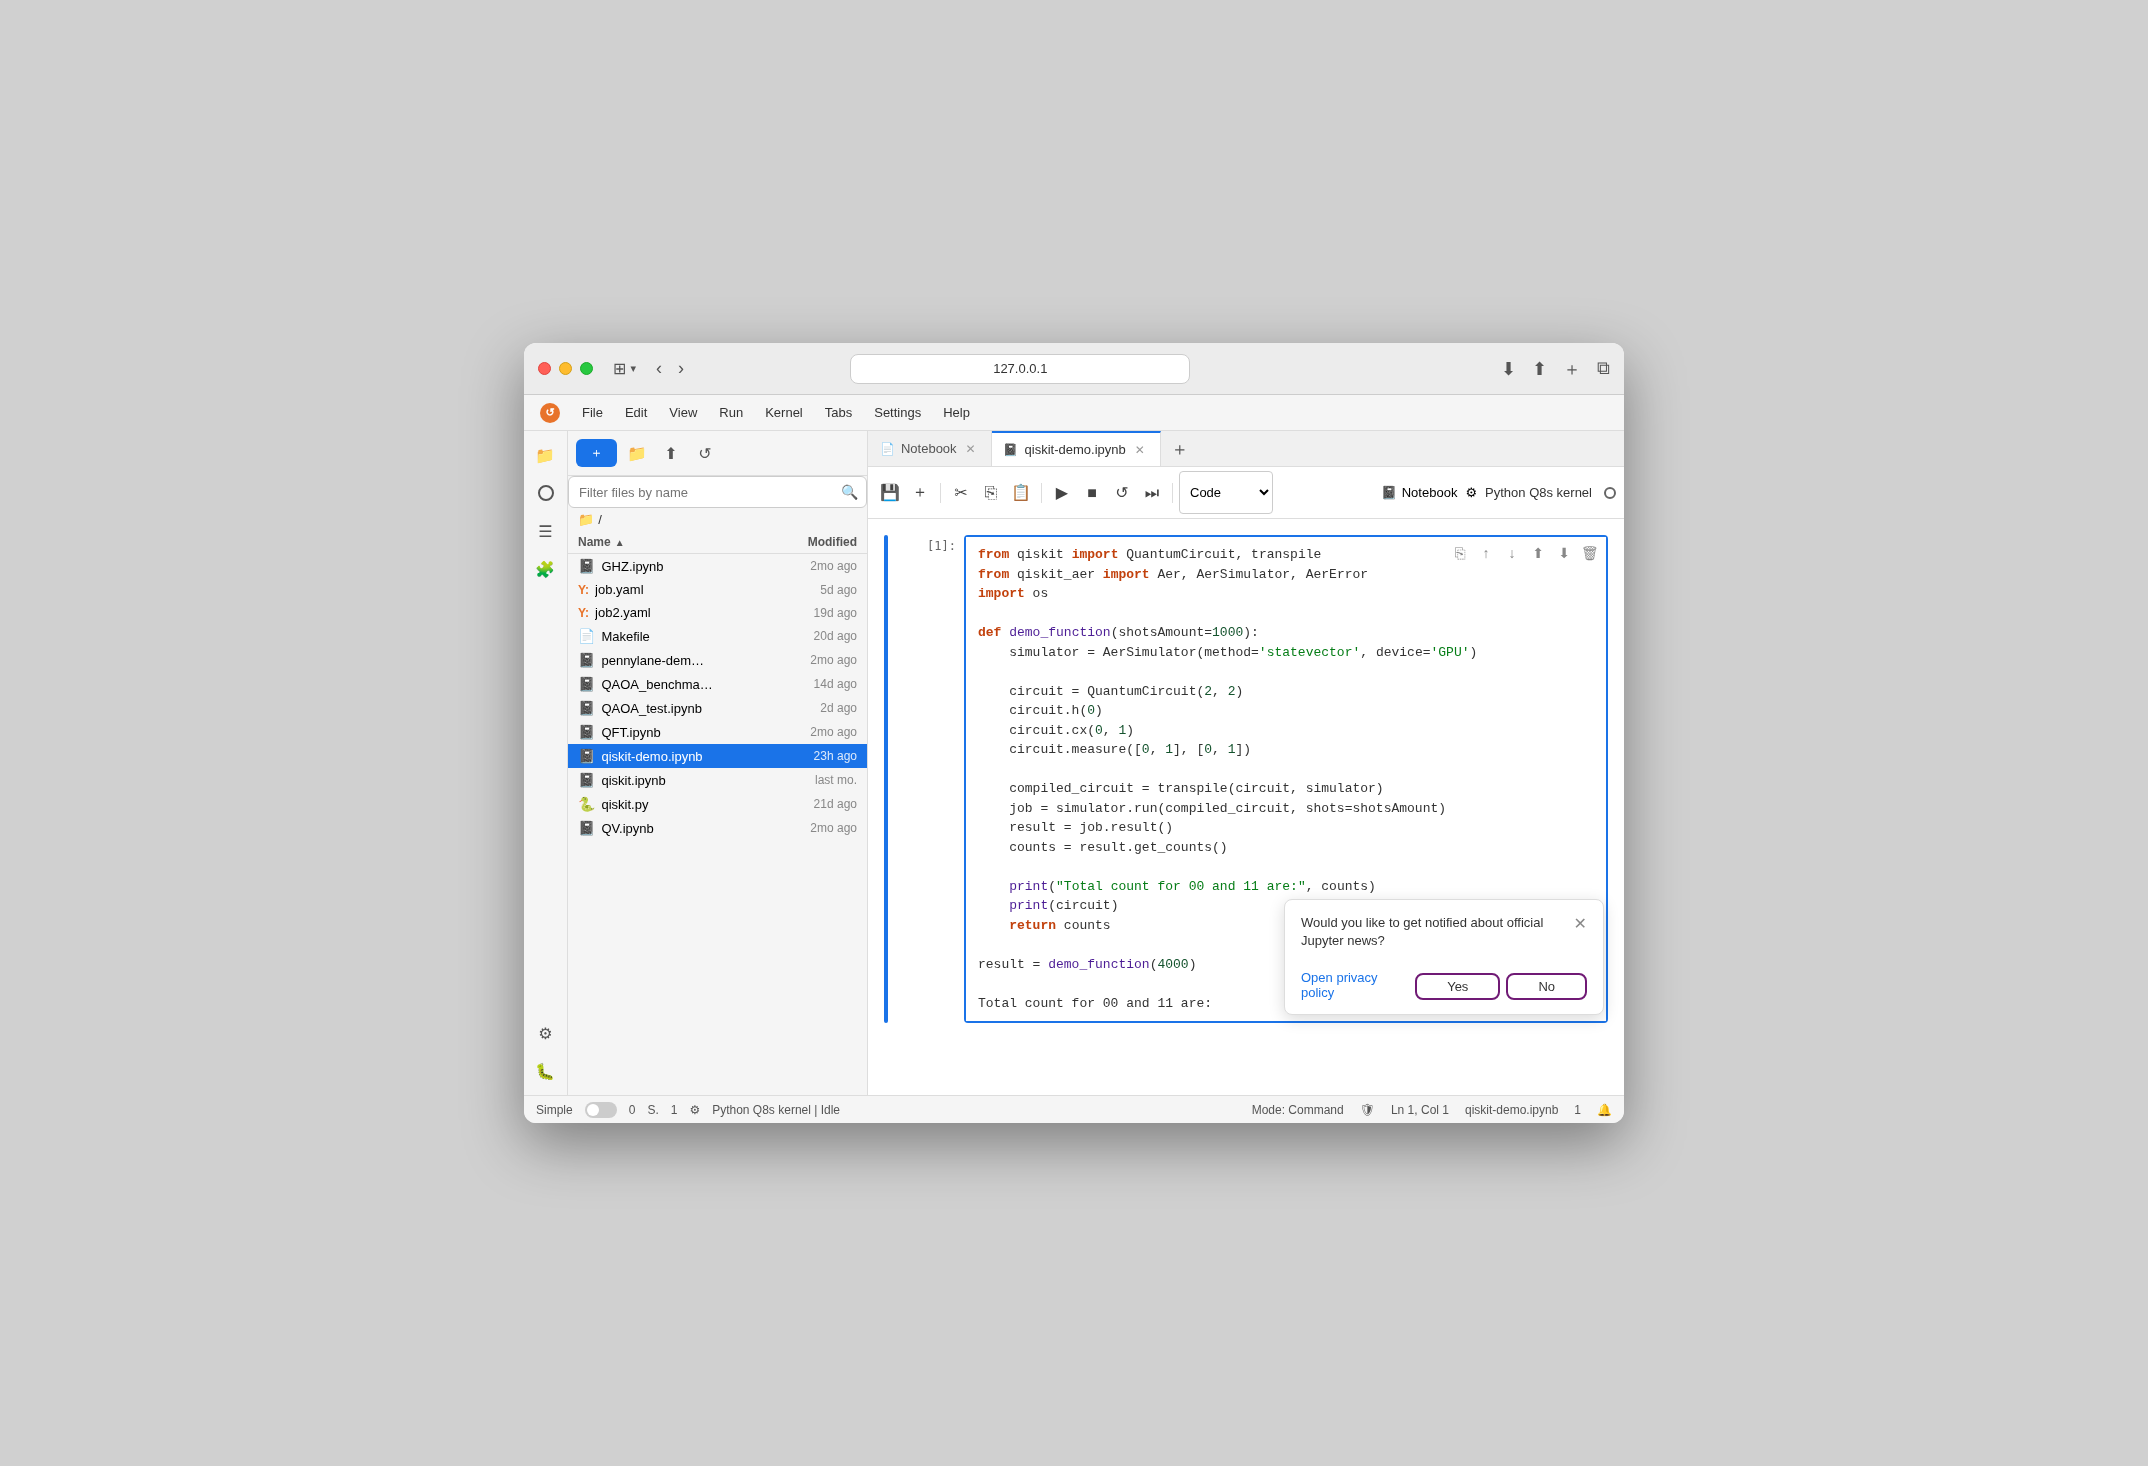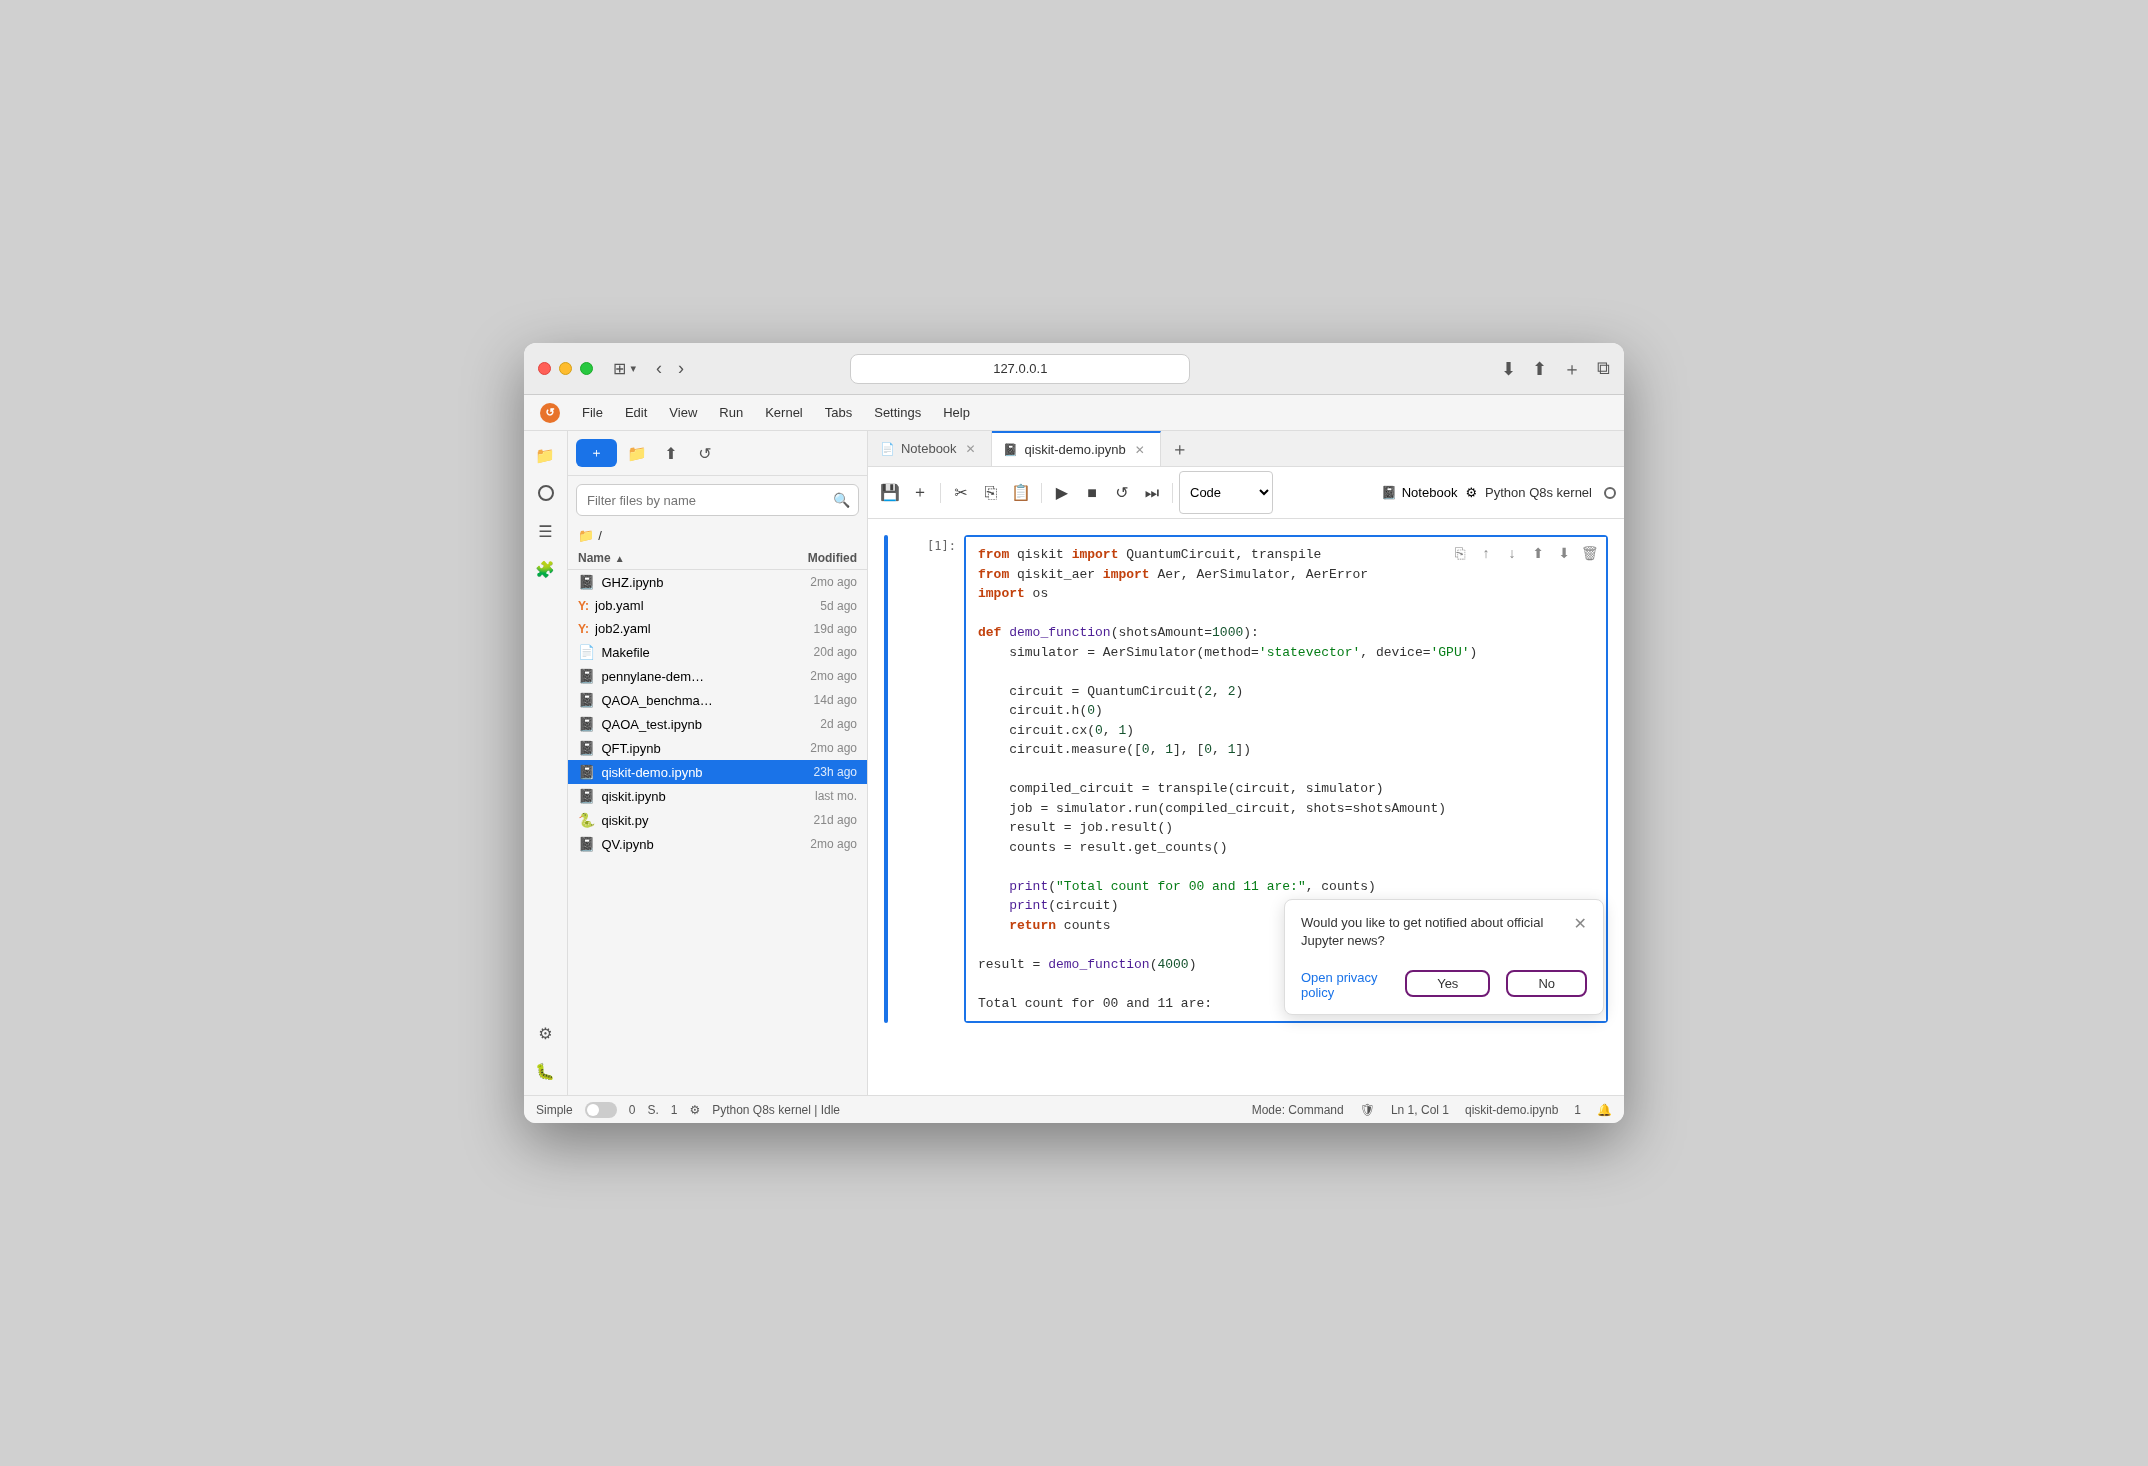--- a/index.html
+++ b/index.html
@@ -182,21 +182,20 @@
       color: #555;
       font-size: 16px;
       width: 28px;
       height: 28px;
       display: flex;
       align-items: center;
       justify-content: center;
       border-radius: 4px;
     }
     .file-search {
-      margin: 8px;
       position: relative;
     }
     .file-search input {
       width: 100%;
       height: 32px;
       border: 1px solid #ccc;
       border-radius: 6px;
       padding: 0 30px 0 10px;
       font-size: 13px;
       background: white;
@@ -504,22 +503,22 @@
       border: none;
       cursor: pointer;
       font-size: 16px;
       color: #888;
       padding: 0;
       margin-left: 8px;
     }
     .notification-actions {
       display: flex;
       justify-content: flex-end;
-      gap: 16px;
-      align-items: flex-start;
+      gap: 6px;
+      align-items: flex-end;
     }
     .notif-link {
       color: #1a73e8;
       font-size: 13px;
       cursor: pointer;
       text-decoration: none;
     }
     .notif-btn {
       padding: 4px 30px;
       border: 2px solid #701a75;

